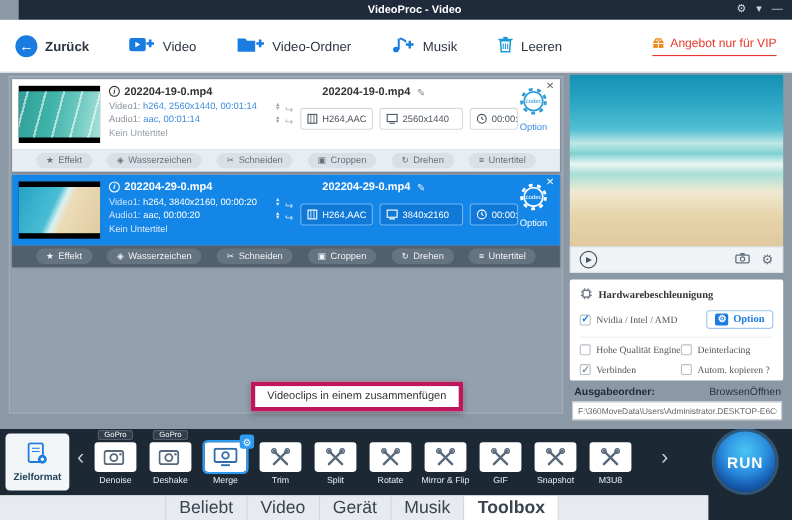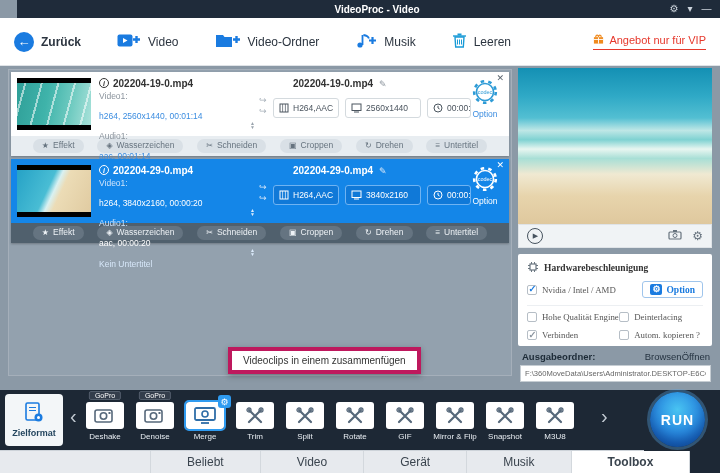--- a/index.html
+++ b/index.html
@@ -40,21 +40,21 @@
   .timg { position:absolute; left:0; right:0; top:5px; bottom:5px; }
   .timg1 { background:
       repeating-linear-gradient(105deg, rgba(255,255,255,0) 0 7px, rgba(255,255,255,0.55) 7px 9px, rgba(255,255,255,0) 9px 16px),
       linear-gradient(100deg,#2f9f98 0%,#3fb3aa 40%,#6cc9bf 70%,#a9e2da 100%); }
   .timg2 { background: linear-gradient(115deg,#26a2c6 0%,#49bdd4 42%,#d9f1f2 50%,#ecdcb6 58%,#e0cba1 100%); }
 
   .cinfo { position:absolute; left:88px; top:5px; width:156px; }
   .l1 { display:flex; align-items:center; gap:4px; font-size:10px; font-weight:bold; height:12px; }
   .i-ic { width:10px; height:10px; border-radius:50%; border:1px solid currentColor; font-size:7px;
     font-style:italic; display:inline-flex; align-items:center; justify-content:center; flex:none; }
-  .l2 { font-size:8.5px; margin-top:2px; display:flex; align-items:flex-start; white-space:nowrap;flex-direction:column; }
+  .l2 { font-size:8.5px; margin-top:2px; display:flex; align-items:flex-end; white-space:nowrap; }
   .clip-white .lab { color:#8a939c; } .clip-white .val { color:#3c8de0; }
   .clip-blue  .lab { color:#cfe4fb; } .clip-blue  .val { color:#ffffff; }
   .stepper { margin-left:auto; display:flex; flex-direction:column; line-height:0.8; cursor:pointer; }
   .stepper i { font-style:normal; font-size:5px; }
   .clip-white .stepper { color:#9aa4ad; } .clip-blue .stepper { color:#dcebfc; }
   .l3 { font-size:8.5px; margin-top:3px; }
   .clip-white .l3 { color:#98a1aa; } .clip-blue .l3 { color:#d7e7f9; }
 
   .map { position:absolute; left:248px; top:24px; display:flex; flex-direction:column; gap:2px;
     font-size:9px; line-height:1; }
@@ -160,21 +160,21 @@
     background: radial-gradient(circle at 50% 32%, #49c4f2, #1a6fd8 72%, #1257b8 100%);
     color:#fff; font-weight:bold; font-size:14px; letter-spacing:1px; display:flex;
     align-items:center; justify-content:center; cursor:pointer;
     box-shadow: 0 0 0 3px rgba(90,170,235,0.35), inset 0 -8px 12px rgba(0,0,0,0.25); }
 
   
   .tabsbar { position:absolute; top:450px; left:0; width:720px; height:23px; background:#e7eaee;
     border-top:1px solid #cdd3d9; }
   .tabsbar .corner { position:absolute; right:0; top:-1px; width:76px; height:24px; background:#1d2835; }
   .tabs { position:absolute; left:150px; top:0; height:22px; display:flex; }
-  .tab { padding:0 36px; font-size:12px; color:#3a444e; display:flex; align-items:center;
+  .tab { padding:0 12px; font-size:16px; color:#3a444e; display:flex; align-items:center;
     border-right:1px solid #d3d8dd; cursor:pointer; }
   .tab:first-child { border-left:1px solid #d3d8dd; }
   .tab.active { background:#fff; font-weight:bold; }
 </style>
 </head>
 <body>
 
 <div class="app">
 
   <div class="titlebar">
@@ -520,32 +520,32 @@
     <div class="tools">
       <div class="tool">
         <span class="badge">GoPro</span>
         <span class="tile">
             <svg width="22" height="16" viewBox="0 0 22 16">
               <rect x="1" y="2" width="17" height="12" rx="2" fill="none" stroke="#56687a" stroke-width="1.6"></rect>
               <circle cx="9.5" cy="8" r="3.2" fill="none" stroke="#56687a" stroke-width="1.6"></circle>
               <rect x="14.5" y="4" width="2" height="2" fill="#56687a"></rect>
             </svg>
           </span>
-        <span class="tlabel">Deshake</span>
+        <span class="tlabel">Denoise</span>
       </div>
       <div class="tool">
         <span class="badge">GoPro</span>
         <span class="tile">
             <svg width="22" height="16" viewBox="0 0 22 16">
               <rect x="1" y="2" width="17" height="12" rx="2" fill="none" stroke="#56687a" stroke-width="1.6"></rect>
               <circle cx="9.5" cy="8" r="3.2" fill="none" stroke="#56687a" stroke-width="1.6"></circle>
               <rect x="14.5" y="4" width="2" height="2" fill="#56687a"></rect>
             </svg>
           </span>
-        <span class="tlabel">Denoise</span>
+        <span class="tlabel">Deshake</span>
       </div>
       <div class="tool selected">
         <span class="tile">
           <svg width="22" height="17" viewBox="0 0 22 17">
               <rect x="1" y="1" width="20" height="12" rx="1.5" fill="none" stroke="#2f6ea8" stroke-width="1.8"></rect>
               <circle cx="11" cy="7" r="3" fill="none" stroke="#2f6ea8" stroke-width="1.6"></circle>
               <line x1="7" y1="16" x2="15" y2="16" stroke="#2f6ea8" stroke-width="1.8"></line>
             </svg>
           <span class="gearbadge">⚙</span>
         </span>
@@ -582,31 +582,31 @@
         <span class="tlabel">Rotate</span>
       </div>
       <div class="tool">
         <span class="tile">
             <svg width="20" height="18" viewBox="0 0 20 18">
               <path d="M4 3 L16 15 M16 3 L4 15" stroke="#56687a" stroke-width="2.2" stroke-linecap="round"></path>
               <circle cx="4" cy="3" r="2" fill="none" stroke="#56687a" stroke-width="1.3"></circle>
               <circle cx="16" cy="3" r="2" fill="none" stroke="#56687a" stroke-width="1.3"></circle>
             </svg>
           </span>
-        <span class="tlabel">GIF</span>
+        <span class="tlabel">Mirror &amp; Flip</span>
       </div>
       <div class="tool">
         <span class="tile">
             <svg width="20" height="18" viewBox="0 0 20 18">
               <path d="M4 3 L16 15 M16 3 L4 15" stroke="#56687a" stroke-width="2.2" stroke-linecap="round"></path>
               <circle cx="4" cy="3" r="2" fill="none" stroke="#56687a" stroke-width="1.3"></circle>
               <circle cx="16" cy="3" r="2" fill="none" stroke="#56687a" stroke-width="1.3"></circle>
             </svg>
           </span>
-        <span class="tlabel">Mirror &amp; Flip</span>
+        <span class="tlabel">GIF</span>
       </div>
       <div class="tool">
         <span class="tile">
             <svg width="20" height="18" viewBox="0 0 20 18">
               <path d="M4 3 L16 15 M16 3 L4 15" stroke="#56687a" stroke-width="2.2" stroke-linecap="round"></path>
               <circle cx="4" cy="3" r="2" fill="none" stroke="#56687a" stroke-width="1.3"></circle>
               <circle cx="16" cy="3" r="2" fill="none" stroke="#56687a" stroke-width="1.3"></circle>
             </svg>
           </span>
         <span class="tlabel">Snapshot</span>

